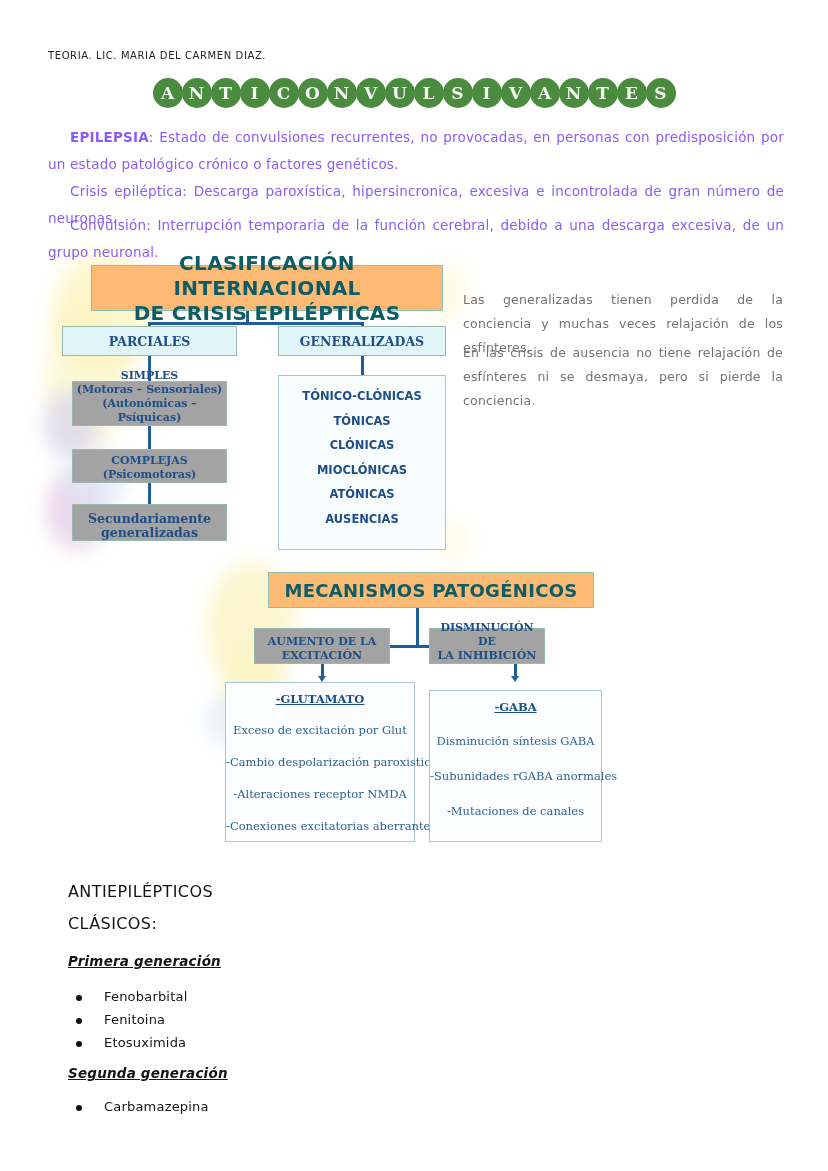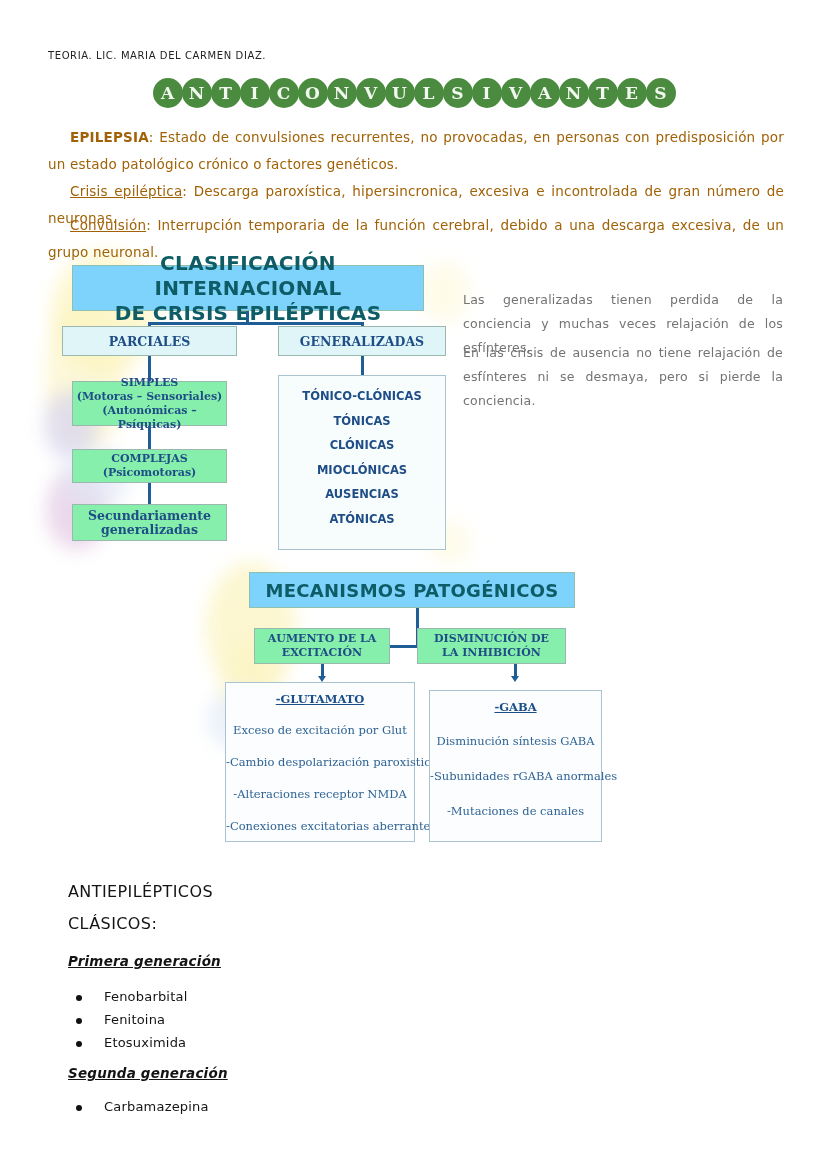--- a/index.html
+++ b/index.html
@@ -43,27 +43,27 @@
     margin:0 -0.5px;
     vertical-align:middle;
     font-family:"DejaVu Serif", serif;
   }
 
   
   .para{
     position:absolute;
     font-size:13.5px;
     line-height:27px;
-    color:#a16207;
+    color:#8b5cf6;
     text-align:justify;
   }
   .p-epilepsia{ left:48px; top:124px; width:736px; text-indent:22px;}
   .p-crisis{ left:48px; top:178px; width:736px; text-indent:22px;}
   .p-convulsion{ left:48px; top:212px; width:736px; text-indent:22px;}
-  .u{ text-decoration:underline; }
+  .u{ }
   .b{ font-weight:bold; }
 
   
   .blob{position:absolute;border-radius:50%;filter:blur(9px);pointer-events:none;}
   .blob-y1{left:52px;  top:252px; width:104px;height:120px;background:#fdf6c8;opacity:.85;}
   .blob-y2{left:46px;  top:300px; width:80px; height:150px;background:#fbf3bd;opacity:.6;}
   .blob-p1{left:44px;  top:390px; width:54px; height:70px; background:#d9d6ee;opacity:.75;}
   .blob-p2{left:46px;  top:470px; width:62px; height:80px; background:#e6cfe6;opacity:.8;}
   .blob-b1{left:60px;  top:448px; width:70px; height:60px; background:#dfe7f5;opacity:.6;}
   .blob-y3{left:206px; top:562px; width:90px; height:130px;background:#fcf6cd;opacity:.9;}
@@ -74,43 +74,45 @@
 
   
   .dbox{
     position:absolute;
     box-sizing:border-box;
     display:flex; align-items:center; justify-content:center;
     text-align:center;
     font-family:"DejaVu Serif", serif;
   }
   .hdr{
-    background:#7dd3fc;
+    background:#fdba74;
     border:1px solid #8fbfae;
     color:#0e5c66;
     font-family:"DejaVu Sans", sans-serif;
     font-weight:bold;
     letter-spacing:.3px;
     line-height:25px;
+    margin-left:19px;
   }
   .sub{
     background:#dff5f7;
     border:1px solid #9ab9ae;
     color:#1f4e87;
     font-weight:bold;
     font-size:12.5px;
     line-height:15px;
   }
   .lightbox{
-    background:#86efac;
+    background:#a3a3a3;
     border:1px solid #9ab9ae;
     color:#1f4e87;
     font-weight:bold;
     font-size:11px;
     line-height:14px;
+    align-items:flex-end;
   }
   .listbox{
     background:#f7fcfd;
     border:1px solid #a9c3cf;
     display:block;
     padding-top:8px;
     color:#1f4e87;
     font-weight:bold;
     font-size:11.5px;
   }
@@ -238,42 +240,42 @@
       <div>Secundariamente</div>
       <div>generalizadas</div>
     </div>
   </div>
 
   <div class="listbox" id="genList" style="position:absolute;left:278px;top:375px;width:168px;height:175px;box-sizing:border-box;">
       <div class="li">TÓNICO-CLÓNICAS</div>
       <div class="li">TÓNICAS</div>
       <div class="li">CLÓNICAS</div>
       <div class="li">MIOCLÓNICAS</div>
+      <div class="li">ATÓNICAS</div>
       <div class="li">AUSENCIAS</div>
-      <div class="li">ATÓNICAS</div>
     </div>
 
   <div class="sidenote hand" style="top:288px;">Las generalizadas tienen perdida de la conciencia y muchas veces relajación de los esfínteres,</div>
   <div class="sidenote hand" style="top:341px;">En las crisis de ausencia no tiene relajación de esfínteres ni se desmaya, pero si pierde la conciencia.</div>
 
   <div class="dbox hdr" style="left:249px;top:572px;width:326px;height:36px;font-size:18px;">
     <span>MECANISMOS PATOGÉNICOS</span>
   </div>
 
   <div class="ln vl" style="left:416px;top:608px;height:40px;"></div>
   <div class="ln hl" style="left:388px;top:645px;width:110px;"></div>
 
   <div class="dbox lightbox" style="left:254px;top:628px;width:136px;height:36px;">
     <div>
       <div>AUMENTO DE LA</div>
       <div>EXCITACIÓN</div>
     </div>
   </div>
 
-  <div class="dbox lightbox" style="left:417px;top:628px;width:149px;height:36px;">
+  <div class="dbox lightbox" style="left:429px;top:628px;width:116px;height:36px;">
     <div>
       <div>DISMINUCIÓN DE</div>
       <div>LA INHIBICIÓN</div>
     </div>
   </div>
 
   <div class="ln vl" style="left:321px;top:664px;height:14px;"></div>
   <div class="arrow" style="left:318px;top:676px;"></div>
   <div class="ln vl" style="left:514px;top:664px;height:14px;"></div>
   <div class="arrow" style="left:511px;top:676px;"></div>

